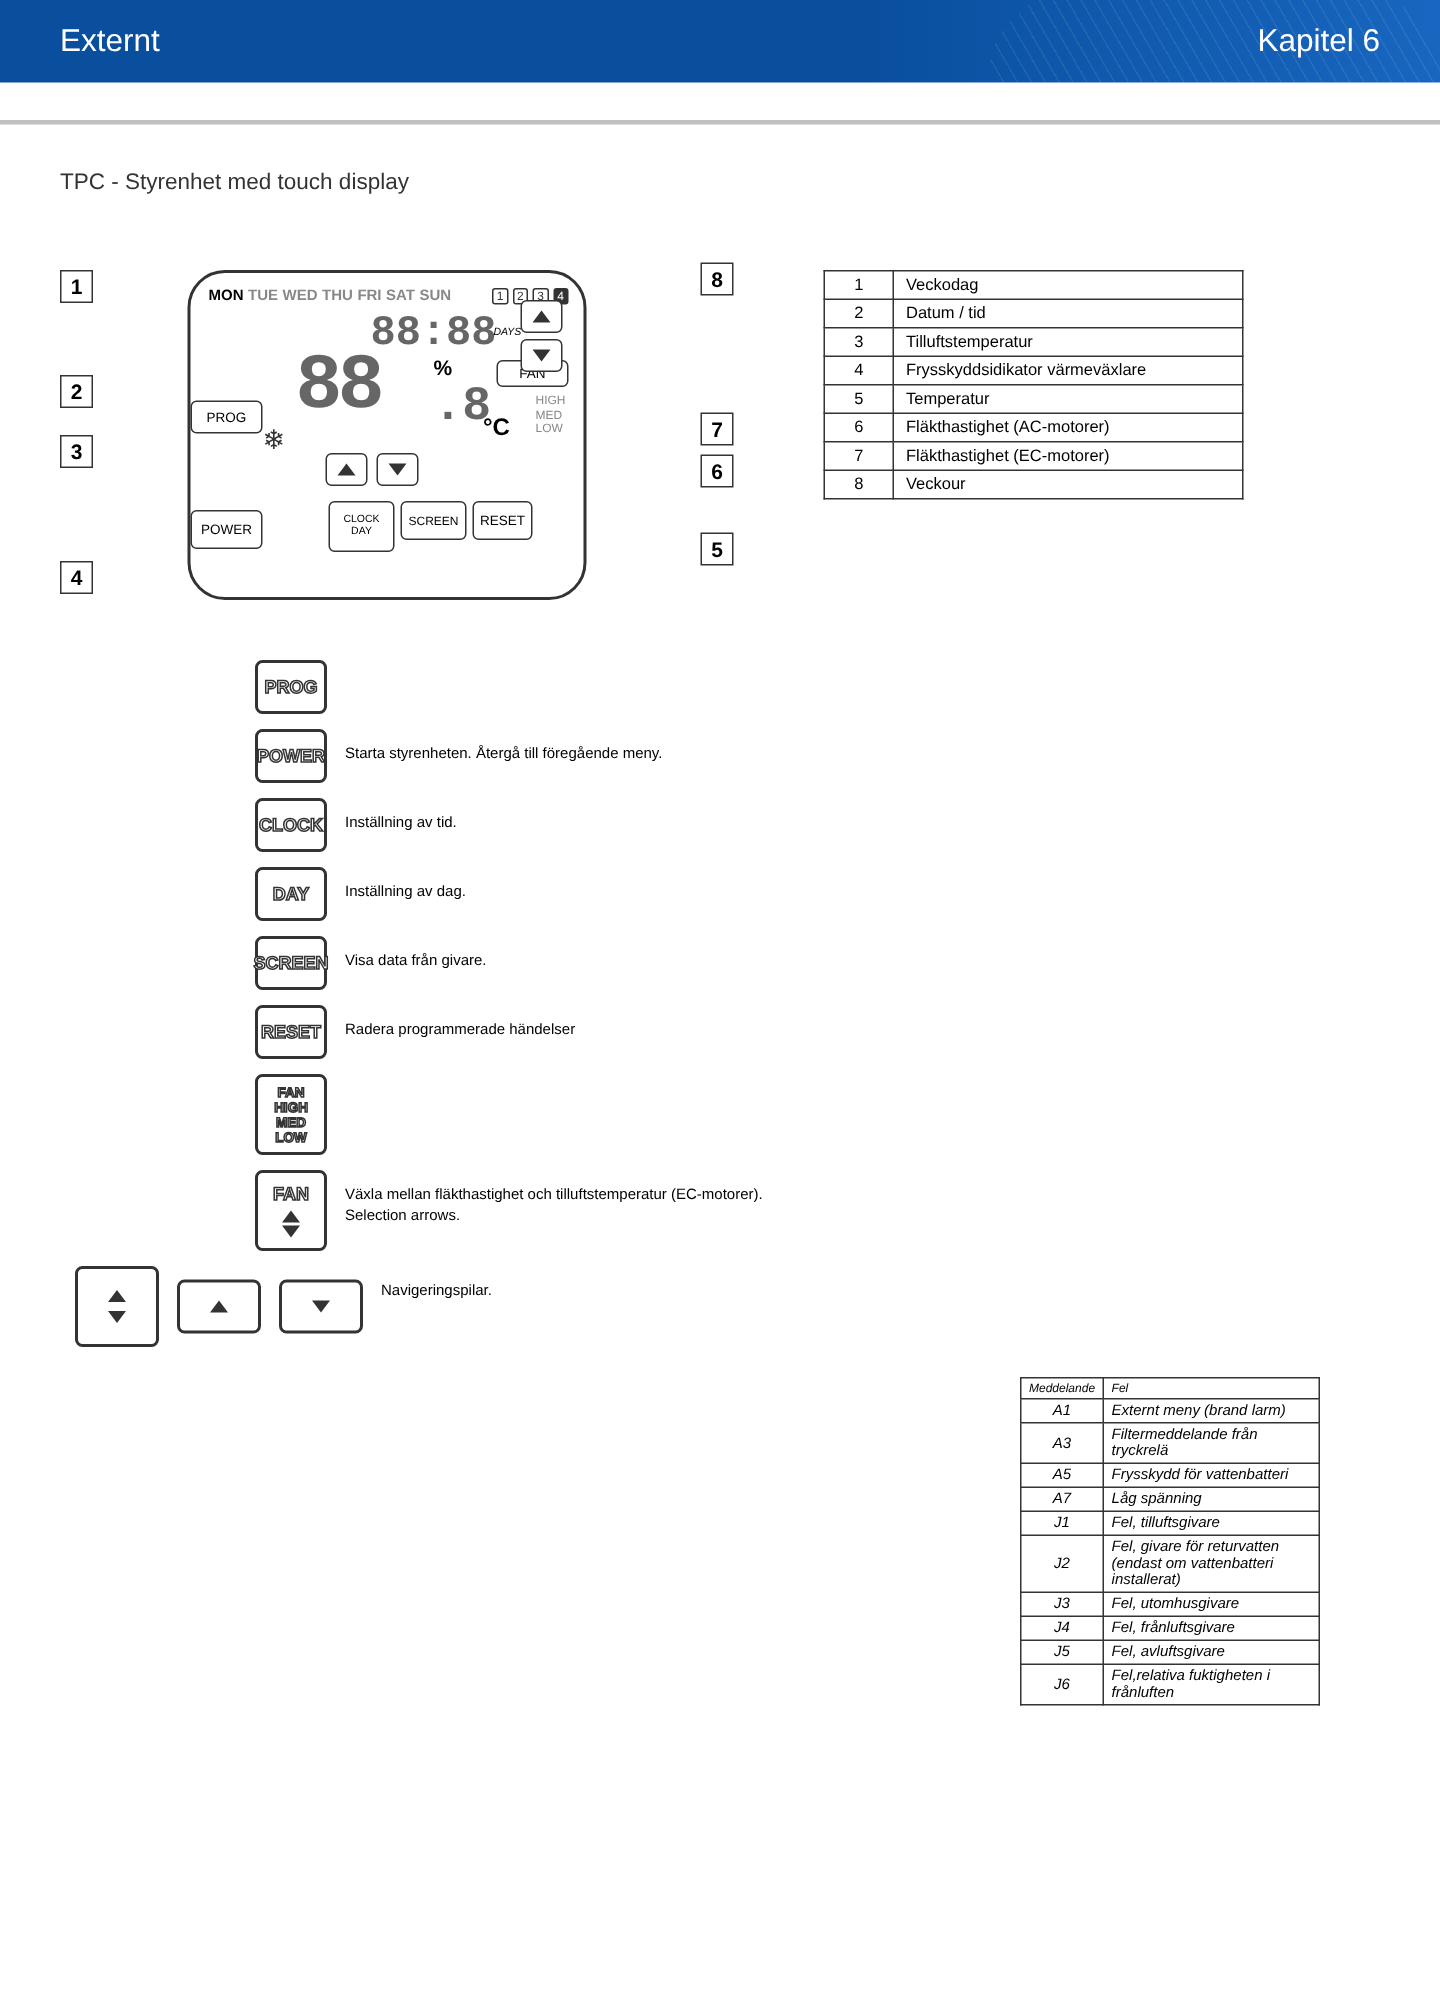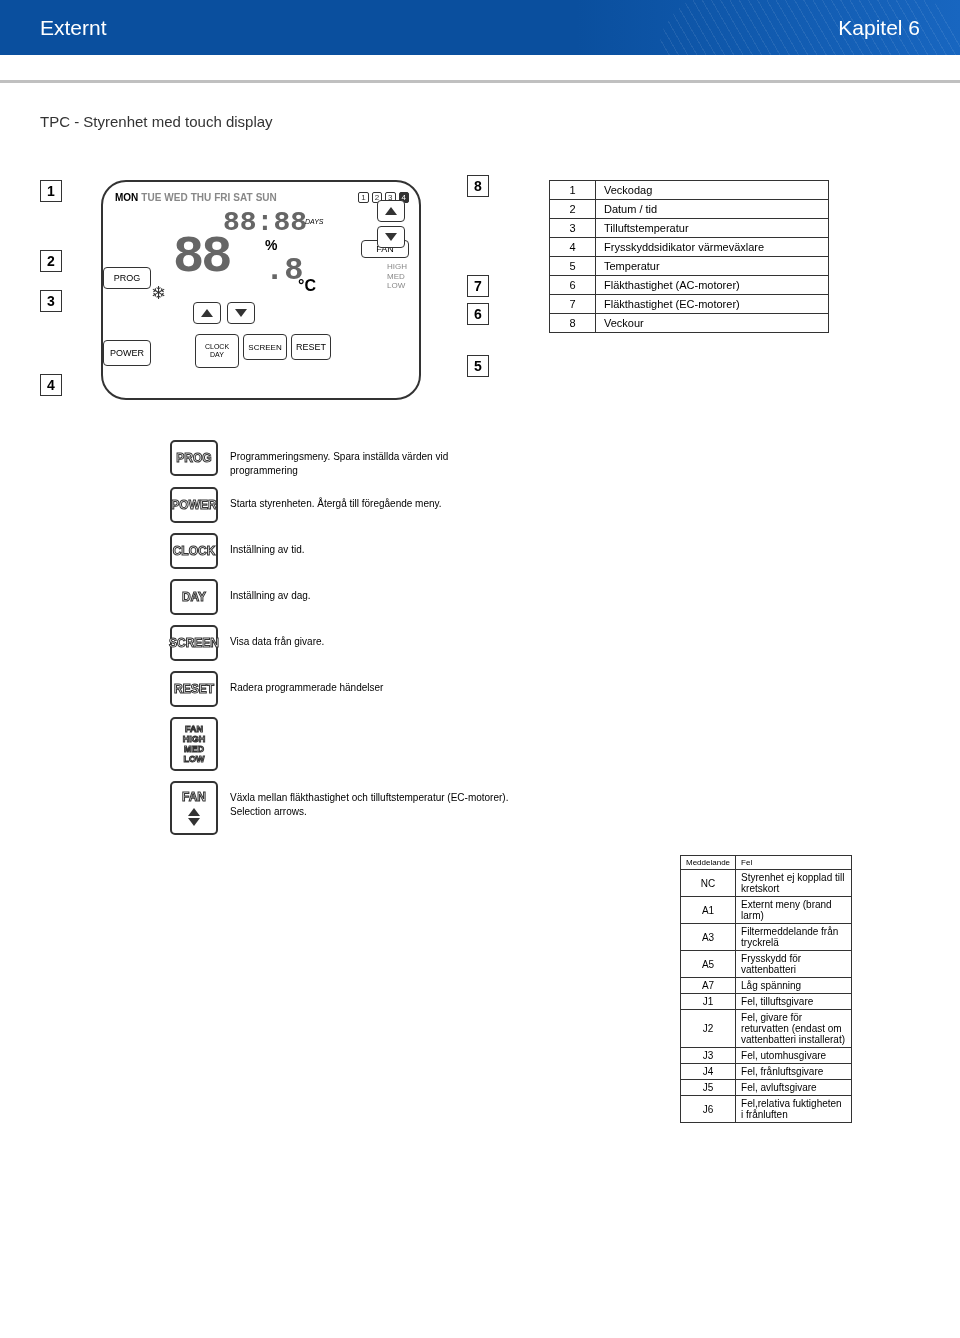--- a/index.html
+++ b/index.html
@@ -38,25 +38,25 @@
     border: 1px solid #333; width: 22px; height: 22px;
     display: flex; align-items: center; justify-content: center;
     font-size: 14px; font-weight: bold;
   }
   .co-8 { margin-bottom: 24px; }
   
   .device-area { position: relative; width: 340px; }
   
   .lcd-panel {
     border: 2px solid #333; border-radius: 25px;
-    width: 320px; height: 220px;
+    width: 266px; height: 220px;
     padding: 10px 12px;
     background: #fff;
     position: relative;
-    margin-left: 9px;
+    margin-left: 33px;
   }
   .day-row { display: flex; gap: 3px; font-size: 10px; font-weight: bold; margin-bottom: 2px; }
   .day-row span { color: #888; }
   .day-row .active { color: #000; }
   .days-badges { position: absolute; right: 10px; top: 10px; display: flex; gap: 3px; }
   .days-badges span {
     background: #fff; border: 1px solid #333; color: #333;
     font-size: 8px; padding: 0 2px; border-radius: 2px;
   }
   .days-badges .active { background: #333; color: #fff; }
@@ -115,21 +115,21 @@
   }
   .button-graphic.tall { min-height: 54px; }
   .button-expl-text { font-size: 10px; padding-top: 10px; max-width: 280px; line-height: 1.35; }
   .button-section { margin-left: 130px; margin-top: 40px; }
   
   .nav-group { display: flex; gap: 12px; align-items: center; }
   .nav-group .button-graphic { width: 56px; }
   
   .error-table {
     border-collapse: collapse; font-size: 10px;
-    margin-left: 640px; margin-top: 20px; width: 172px;
+    margin-left: 640px; margin-top: 20px; width: 200px; font-style: italic;
   }
   .error-table th, .error-table td { border: 1px solid #333; padding: 2px 5px; }
   .error-table th { font-size: 8px; font-weight: normal; text-align: left; }
   .error-table td.code { text-align: center; width: 35px; }
   
   .button-graphic.outlined-text {
     color: #fff; -webkit-text-stroke: 1px #333; font-size: 12px; font-weight: 900;
   }
 </style>
 </head>
@@ -252,21 +252,20 @@
             <td class="num">8</td>
             <td>Veckour</td>
           </tr>
         </tbody>
     </table>
   </div>
 
   <div class="button-section">
     <div class="button-expl">
       <div class="button-graphic outlined-text">PROG</div>
-      <div class="button-expl-text">Programmeringsmeny. Spara inställda värden vid programmering</div>
     </div>
     <div class="button-expl">
       <div class="button-graphic outlined-text">POWER</div>
       <div class="button-expl-text">Starta styrenheten. Återgå till föregående meny.</div>
     </div>
     <div class="button-expl">
       <div class="button-graphic outlined-text">CLOCK</div>
       <div class="button-expl-text">Inställning av tid.</div>
     </div>
     <div class="button-expl">
@@ -294,35 +293,47 @@
         <span>FAN</span>
         <div style="display:flex;gap:4px;margin-top:4px">
             <div class="tri-up"></div>
           </div>
         <div style="display:flex;gap:4px;margin-top:2px">
             <div class="tri-down"></div>
           </div>
       </div>
       <div class="button-expl-text">Växla mellan fläkthastighet och tilluftstemperatur (EC-motorer). Selection arrows.</div>
     </div>
+    <div class="button-expl" style="margin-left:-120px">
+      <div class="nav-group">
+        <div class="button-graphic tall">
+          <div class="tri-up"></div>
+            <div style="height:6px"></div>
+            <div class="tri-down"></div>
+        </div>
+        <div class="button-graphic">
+            <div class="tri-up"></div>
+          </div>
+        <div class="button-graphic">
+            <div class="tri-down"></div>
+          </div>
+      </div>
+      <div class="button-expl-text">Navigeringspilar.</div>
+    </div>
   </div>
 
   <table class="error-table">
     <thead>
       <tr>
         <th>Meddelande</th>
         <th>Fel</th>
       </tr>
     </thead>
     <tbody id="error-body">
         <tr>
-          <td class="code">NC</td>
-          <td>Styrenhet ej kopplad till kretskort</td>
-        </tr>
-        <tr>
           <td class="code">A1</td>
           <td>Externt meny (brand larm)</td>
         </tr>
         <tr>
           <td class="code">A3</td>
           <td>Filtermeddelande från tryckrelä</td>
         </tr>
         <tr>
           <td class="code">A5</td>
           <td>Frysskydd för vattenbatteri</td>

